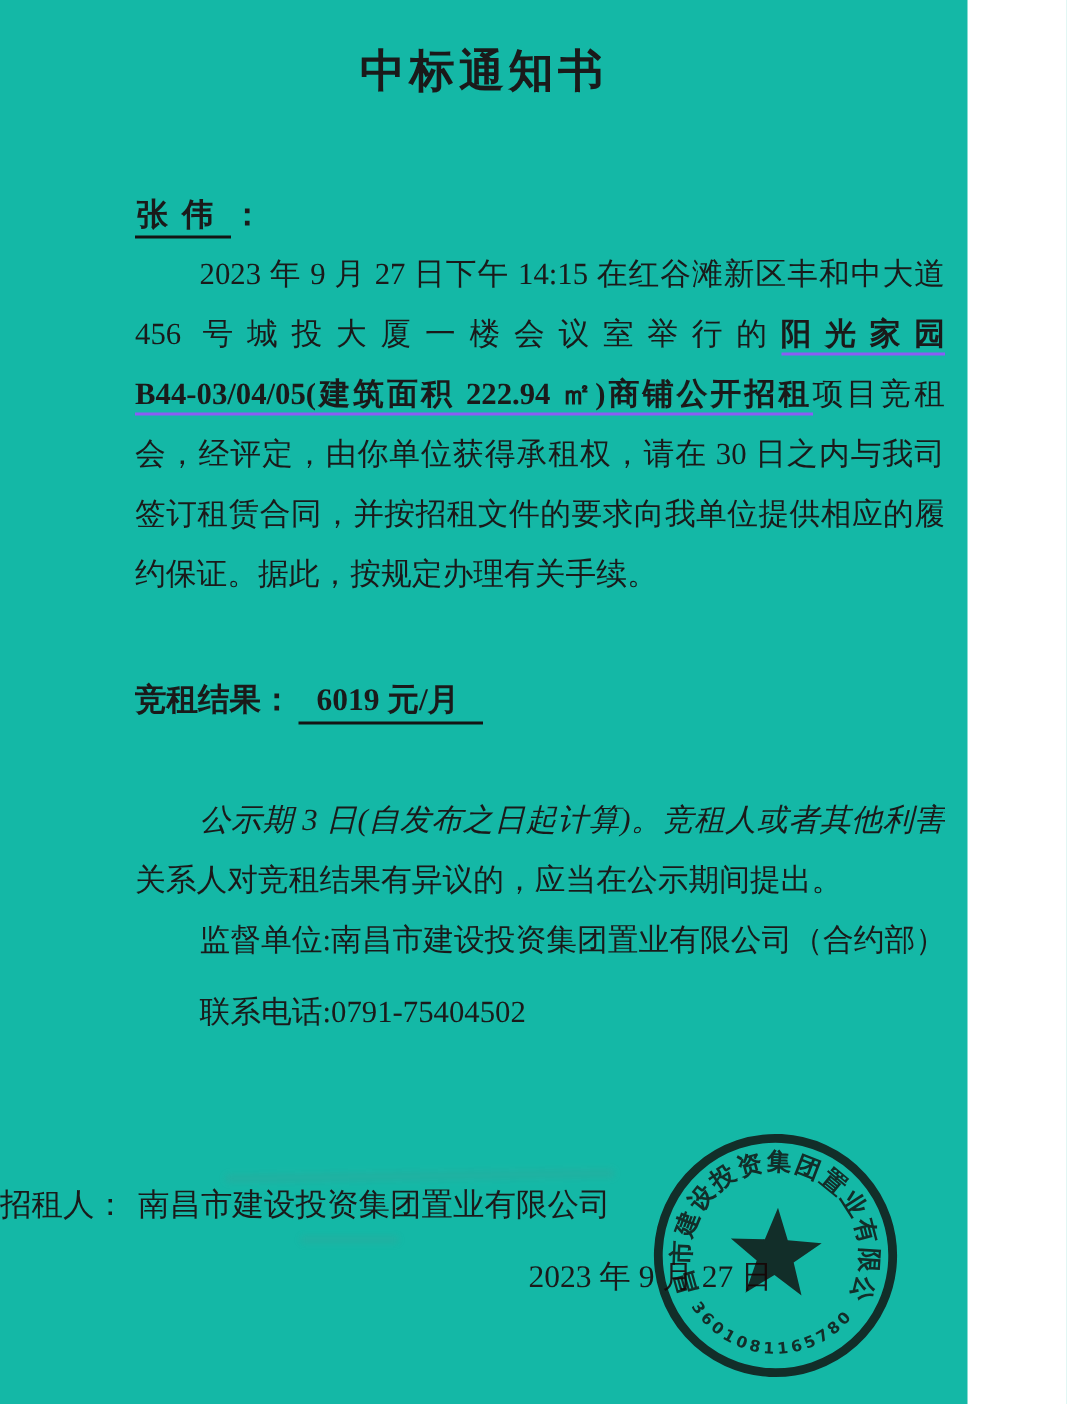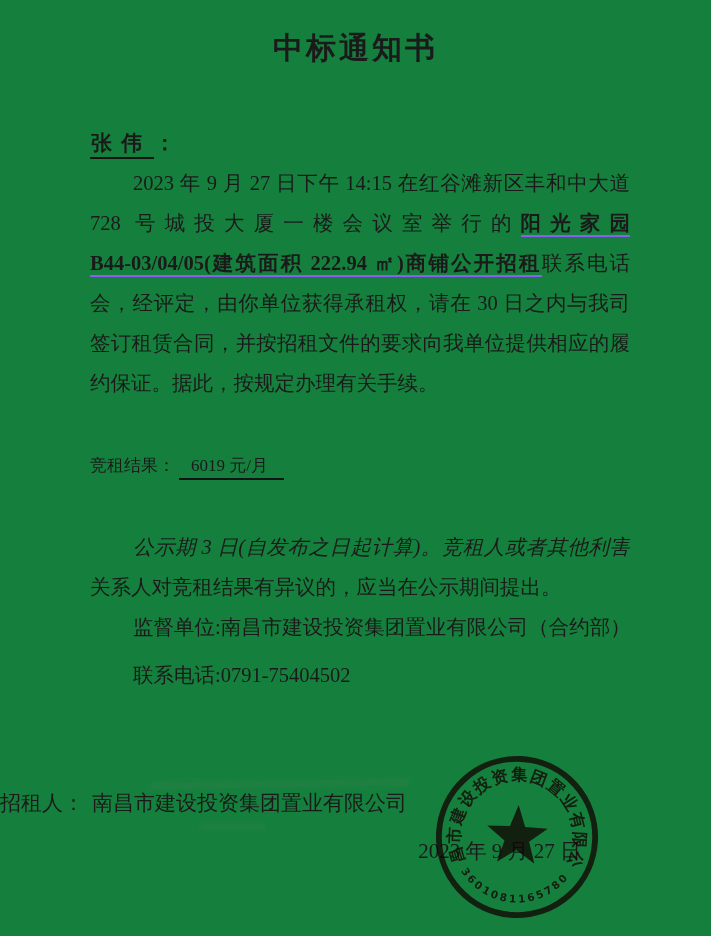--- a/index.html
+++ b/index.html
@@ -1,22 +1,22 @@
 <!DOCTYPE html>
 <html style="--seal: #d93030;"><head>
 <meta charset="utf-8">
 <style>
   :root { --seal: #d93030; --ink: #1a1a1a; }
   * { margin: 0; padding: 0; box-sizing: border-box; }
   html, body { background: #ffffff; }
   .page {
     position: relative;
-    width: 711px;
+    width: 645px;
     height: 936px;
-    background: #15803d;
+    background: #14b8a6;
     overflow: hidden;
     font-family: "Liberation Serif", "DejaVu Serif", serif;
     color: var(--ink);
   }
   .title {
     margin-top: 26px;
     text-align: center;
     font-size: 30px;
     line-height: 44px;
     font-weight: 700;
@@ -46,22 +46,22 @@
   .indent { text-indent: 43px; }
   .em {
     font-weight: 700;
     border-bottom: 2px solid #8b5cf6;
     padding-bottom: 1px;
   }
   .result {
     margin-top: 42px;
     height: 42px;
     line-height: 42px;
-    font-size: 17px;
-    font-weight: 400;
+    font-size: 21px;
+    font-weight: 700;
   }
   .result .rvalue {
     border-bottom: 2px solid #141414;
     padding: 0 16px 3px 12px;
     margin-left: 4px;
   }
   .para2 { margin-top: 40px; width: 621px; }
   .para2 .w540 { width: 540px; font-style: italic; }
   .gap8 { margin-top: 8px; }
   .sign {
@@ -113,22 +113,22 @@
 <div class="page">
 
   <h1 class="title">中标通知书</h1>
 
   <div class="content">
 
     <div class="salute"><span class="name">张 伟</span><span style="font-weight:700;">：</span></div>
 
     <div class="para1">
       <div class="bline indent just"><span>2023 年 9 月 27 日下午 14:15 在红谷滩新区丰和中大道</span><span class="em"></span><span></span></div>
-      <div class="bline just"><span>728 号城投大厦一楼会议室举行的</span><span class="em">阳光家园</span><span></span></div>
-      <div class="bline just"><span></span><span class="em">B44-03/04/05(建筑面积 222.94 ㎡)商铺公开招租</span><span>联系电话</span></div>
+      <div class="bline just"><span>456 号城投大厦一楼会议室举行的</span><span class="em">阳光家园</span><span></span></div>
+      <div class="bline just"><span></span><span class="em">B44-03/04/05(建筑面积 222.94 ㎡)商铺公开招租</span><span>项目竞租</span></div>
       <div class="bline just"><span>会，经评定，由你单位获得承租权，请在 30 日之内与我司</span><span class="em"></span><span></span></div>
       <div class="bline just"><span>签订租赁合同，并按招租文件的要求向我单位提供相应的履</span><span class="em"></span><span></span></div>
       <div class="bline"><span>约保证。据此，按规定办理有关手续。</span></div>
     </div>
 
     <div class="result"><span class="rlabel">竞租结果：</span><span class="rvalue">6019 元/月</span></div>
 
     <div class="para2">
       <div class="bline indent just w540"><span>公示期 3 日(自发布之日起计算)。竞租人或者其他利害</span></div>
       <div class="bline"><span>关系人对竞租结果有异议的，应当在公示期间提出。</span></div>

